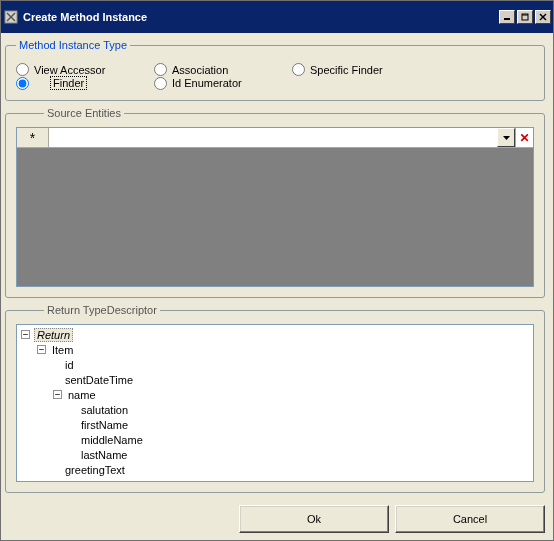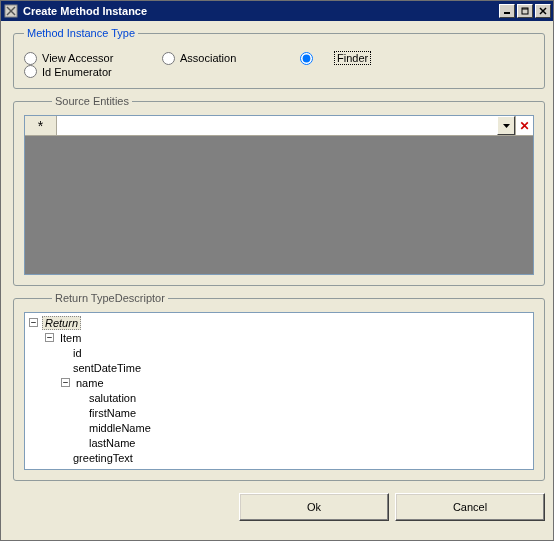--- a/index.html
+++ b/index.html
@@ -8,21 +8,21 @@
   font-size: 11px;
   background: #ece9d8;
   width: 554px;
   height: 541px;
   overflow: hidden;
   border: 1px solid #707070;
 }
 .titlebar {
   background: linear-gradient(to bottom, #0a246a, #0a246a);
   color: #fff;
-  height: 20px;
+  height: 32px;
   display: flex;
   align-items: center;
   padding: 0 2px;
 }
 .titlebar .icon {
   width: 16px; height: 16px;
   margin-right: 4px;
   display: flex; align-items: center; justify-content: center;
 }
 .titlebar .title {
@@ -36,21 +36,21 @@
   background: #d4d0c8;
   border: 1px solid #fff;
   border-right-color: #404040;
   border-bottom-color: #404040;
   font-size: 9px;
   display: flex; align-items: center; justify-content: center;
   color: #000;
   font-weight: bold;
 }
 .content {
-  padding: 6px 8px 8px 12px;
+  padding: 6px 8px 8px 4px;
 }
 fieldset {
   border: 1px solid #919b9c;
   border-radius: 3px;
   padding: 8px 10px 10px 10px;
   margin-bottom: 6px;
 }
 legend {
   padding: 0 3px;
   color: #0046d5;
@@ -201,20 +201,24 @@
     <legend>Method Instance Type</legend>
     <div class="radio-grid">
       <label class="radio-item">
         <input type="radio" name="mt" style="">
         <span class="lbl">View Accessor</span>
       </label>
       <label class="radio-item">
         <input type="radio" name="mt" style="">
         <span class="lbl">Association</span>
       </label>
+      <label class="radio-item">
+        <input type="radio" name="mt" style="">
+        <span class="lbl">Specific Finder</span>
+      </label>
       <label class="radio-item selected">
         <input type="radio" name="mt" checked="" style="">
         <span class="lbl">Finder</span>
       </label>
       <label class="radio-item">
         <input type="radio" name="mt" style="">
         <span class="lbl">Id Enumerator</span>
       </label>
     </div>
   </fieldset>

